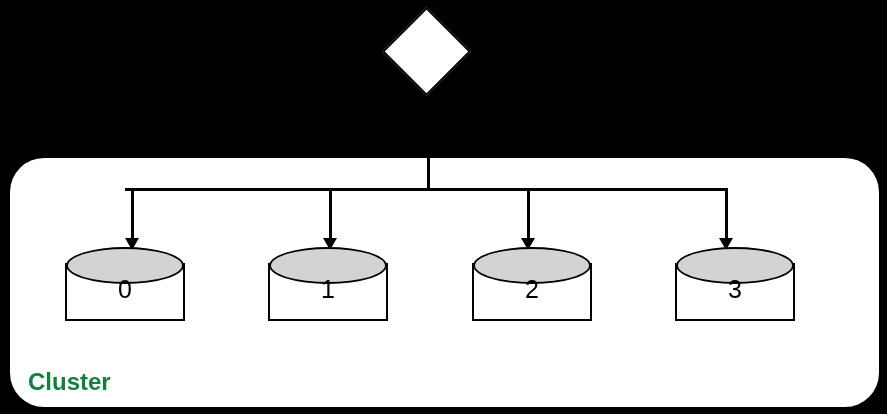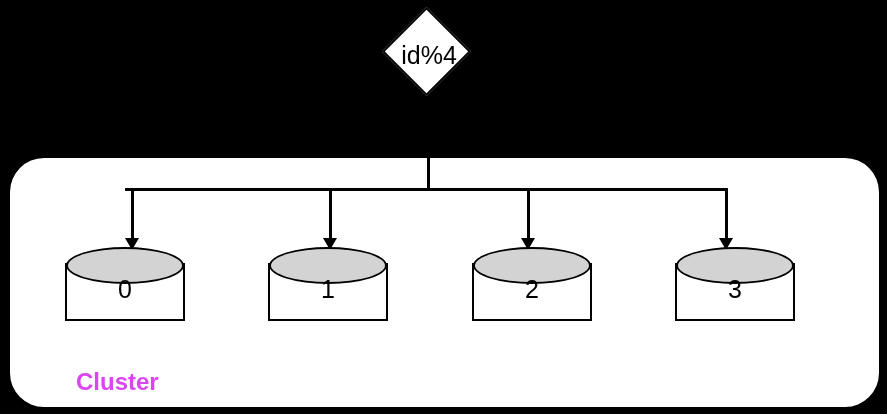--- a/index.html
+++ b/index.html
@@ -24,23 +24,22 @@
     height: 249px;
     background: #ffffff;
     border-radius: 34px;
   }
   .cluster-label {
     position: absolute;
     left: 28px;
     top: 370px;
     font-size: 24px;
     font-weight: bold;
-    color: #d946ef;
+    color: #15803d;
     line-height: 1;
-    margin-left: 48px;
   }
   
   .line {
     position: absolute;
     background: #000000;
   }
   .connector-v {
     left: 427px;
     top: 100px;
     width: 3px;
@@ -177,17 +176,16 @@
     <div class="cyl-top"></div>
     <div class="cyl-label">2</div>
   </div>
   <div class="cylinder cyl-3">
     <div class="cyl-body"></div>
     <div class="cyl-top"></div>
     <div class="cyl-label">3</div>
   </div>
 
   <div class="diamond-shape"></div>
-  <div class="diamond-label">id%4</div>
 
   <div class="cluster-label">Cluster</div>
 
 </div>
 
 </body></html>

